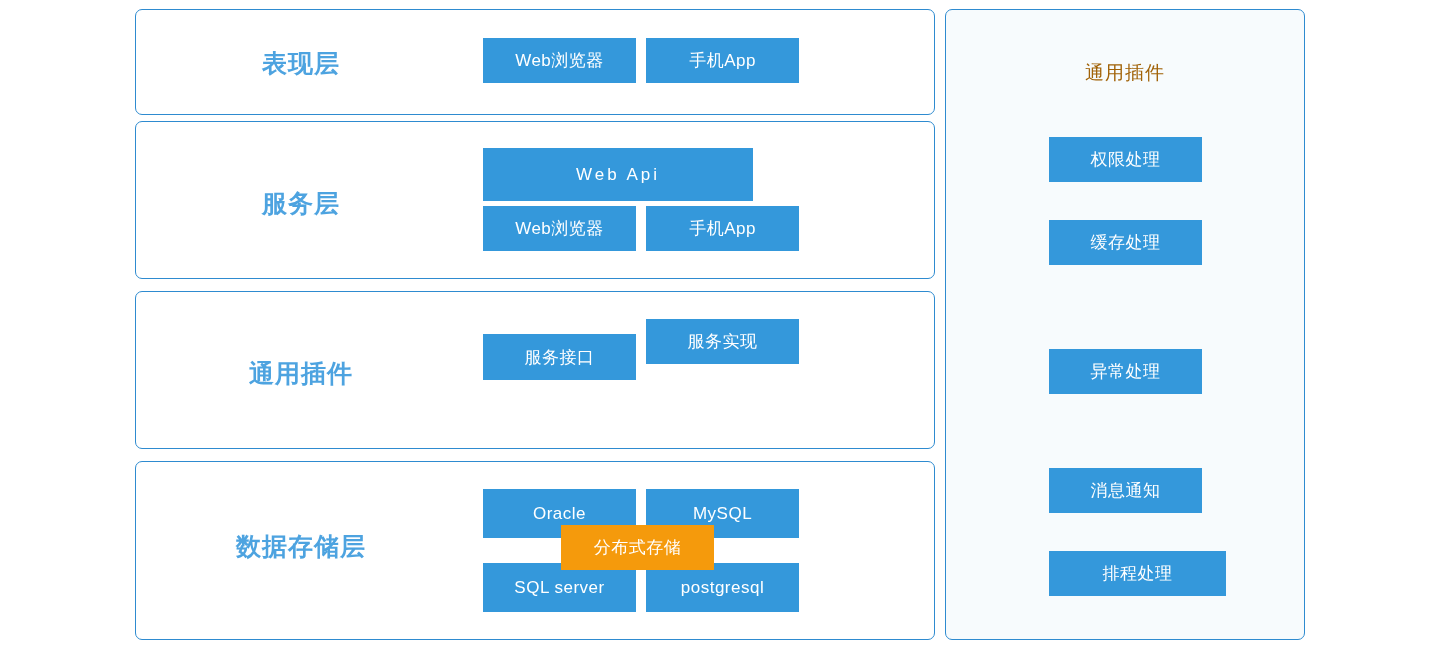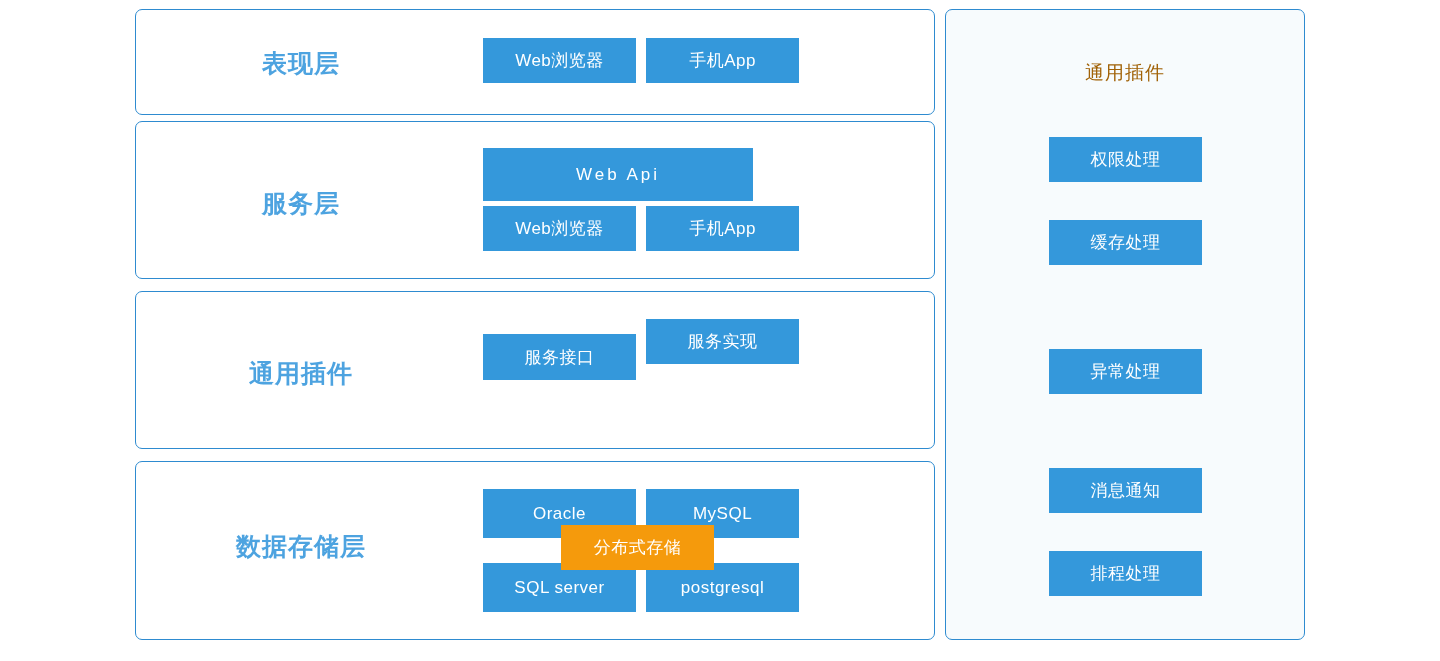--- a/index.html
+++ b/index.html
@@ -128,16 +128,16 @@
   </div>
 
   <div class="plugin-panel" style="left:945px; top:9px; width:360px; height:631px;">
 
     <div class="plugin-title" style="top:50px;">通用插件</div>
 
     <div class="plugin-node" style="left:103px; top:127px; width:153px; height:45px;">权限处理</div>
     <div class="plugin-node" style="left:103px; top:210px; width:153px; height:45px;">缓存处理</div>
     <div class="plugin-node" style="left:103px; top:293px; width:153px; height:45px;margin-top:46px;">异常处理</div>
     <div class="plugin-node" style="left:103px; top:458px; width:153px; height:45px;">消息通知</div>
-    <div class="plugin-node" style="left:103px; top:541px; width:153px; height:45px;">排程处理</div>
+    <div class="plugin-node" style="left:103px; top:541px; width:177px; height:45px;">排程处理</div>
   </div>
 
 </div>
 
 </body></html>

